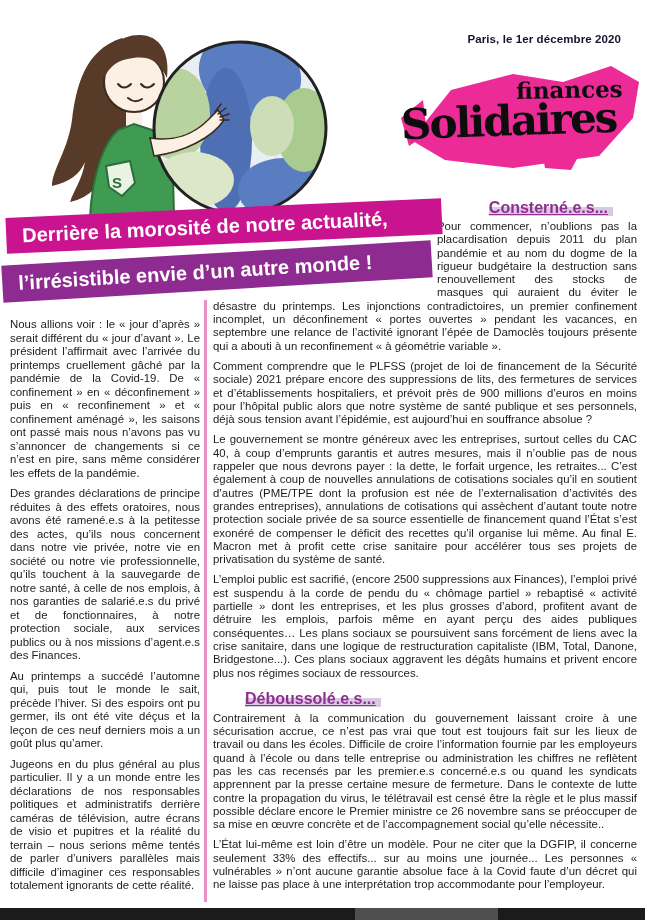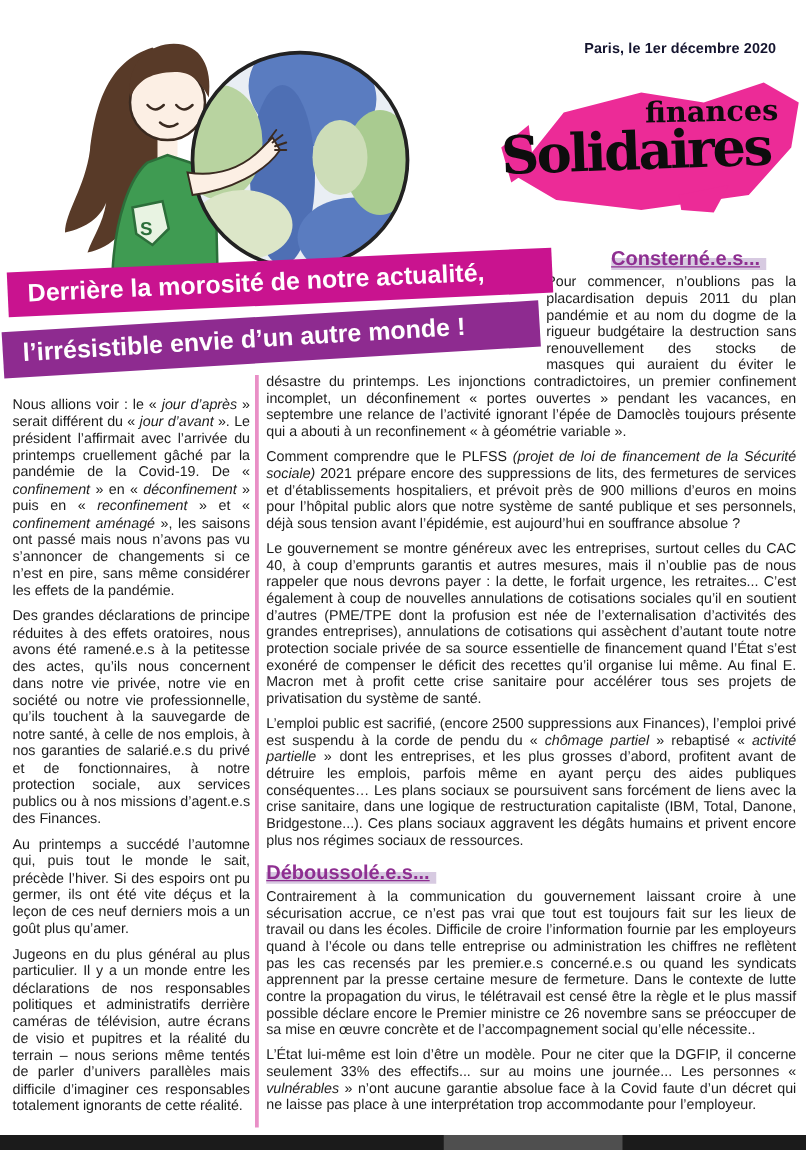--- a/index.html
+++ b/index.html
@@ -45,29 +45,29 @@
   .col-left{position:absolute;top:318px;left:10px;width:190px;}
   .col-right{position:absolute;top:198px;left:213px;width:424px;}
   .banner-spacer{float:left;width:224px;height:98px;}
   .divider{position:absolute;top:300px;left:204px;width:3px;height:602px;background:#e98fc6;}
   h2.sec{
     font-size:16px;font-weight:bold;color:#8e2f91;margin:0 0 4px 0;line-height:19px;
   }
   .hl{background:linear-gradient(180deg,rgba(0,0,0,0) 45%,#d7cae1 45%);padding-right:5px;text-decoration:underline;}
   .col-left h2.sec{margin-left:20px;}
   h2.sec.align-right{text-align:right;padding-right:24px;margin-bottom:3px;}
-  h2.sec.mid{margin-top:9px;}
+  h2.sec.mid{margin-top:9px;margin-left:32px;}
   .col-left p,.col-right p{
     margin:0 0 7px 0;text-align:justify;hyphens:auto;-webkit-hyphens:auto;
     font-size:11.4px;color:#1c1c1c;
   }
   .col-left p{line-height:13.5px;}
   .col-right p{line-height:13.3px;}
   .b{font-weight:normal;}
-  .i{font-style:italic;}
+  .i{}
   
   .footer-bar{position:absolute;left:0;bottom:0;width:645px;height:12px;background:#1b1b1b;}
   .footer-gray{position:absolute;left:355px;top:0;width:143px;height:12px;background:#4f4f4f;}
 </style>
 </head>
 <body>
 
 <div class="page">
 
   <div class="date-line">Paris, le 1er décembre 2020</div>

